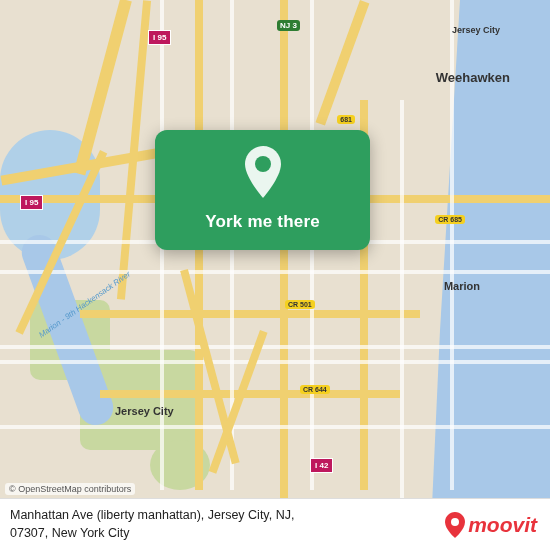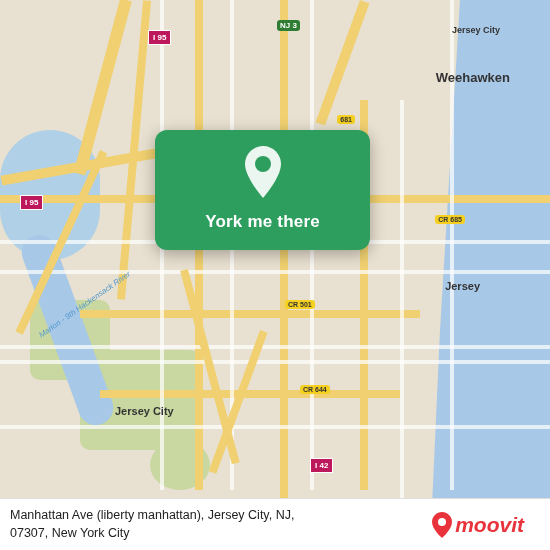--- a/index.html
+++ b/index.html
@@ -88,21 +88,21 @@
       letter-spacing: 0.2px;
     }
 
     
     #bottom-bar {
       position: absolute;
       bottom: 0;
       left: 0;
       right: 0;
       background: #ffffff;
-      padding: 8px 26px 8px 10px;
+      padding: 8px 13px 8px 10px;
       display: flex;
       justify-content: space-between;
       border-top: 1px solid #ddd;
       z-index: 200;
     }
 
     #bottom-text {
       font-size: 12.5px;
       color: #222;
       flex: 1;
@@ -242,35 +242,36 @@
   <div class="interstate" style="left:20px;top:195px;">I 95</div>
   <div class="shield shield-green" style="right:250px;top:20px;">NJ 3</div>
   <div class="county-route" style="right:195px;top:115px;">681</div>
   <div class="county-route" style="right:85px;top:215px;">CR 685</div>
   <div class="county-route" style="left:285px;top:300px;">CR 501</div>
   <div class="county-route" style="left:300px;top:385px;">CR 644</div>
   <div class="interstate" style="left:310px;top:458px;">I 42</div>
 
   <div class="city-label" style="right:50px;top:25px;font-size:9px;">Jersey City</div>
   <div class="city-label" style="right:40px;top:70px;font-size:13px;">Weehawken</div>
-  <div class="city-label" style="right:70px;top:280px;font-size:11px;">Jersey</div>
+  <div class="city-label" style="right:70px;top:280px;font-size:11px;">Marion</div>
   <div class="city-label" style="left:115px;top:405px;font-size:11px;">Jersey City</div>
 
   <div class="river-label" style="left:30px;top:300px;font-size:8px;">Marion - 9th Hackensack River</div>
 
   <div id="popup-card">
 
     <svg id="pin-icon" viewBox="0 0 44 52" fill="none" xmlns="http://www.w3.org/2000/svg">
       <path d="M22 0C12.06 0 4 8.06 4 18C4 31.5 22 52 22 52C22 52 40 31.5 40 18C40 8.06 31.94 0 22 0Z" fill="white" fill-opacity="0.9"></path>
       <circle cx="22" cy="18" r="8" fill="#2e9e5e"></circle>
     </svg>
 
     <button id="take-me-there-btn">York me there</button>
   </div>
 
+  <div id="osm-attr">© OpenStreetMap contributors</div>
 
   <div id="bottom-bar">
     <div id="bottom-text">
       <span>Manhattan Ave (liberty manhattan), Jersey City, NJ</span>,<br>
       <span>07307, New York City</span>
     </div>
     <div id="moovit-logo">
 
       <svg width="22" height="26" viewBox="0 0 22 26">
         <path d="M11 0C5.48 0 1 4.48 1 10C1 17.5 11 26 11 26C11 26 21 17.5 21 10C21 4.48 16.52 0 11 0Z" fill="#e8333c"></path>

